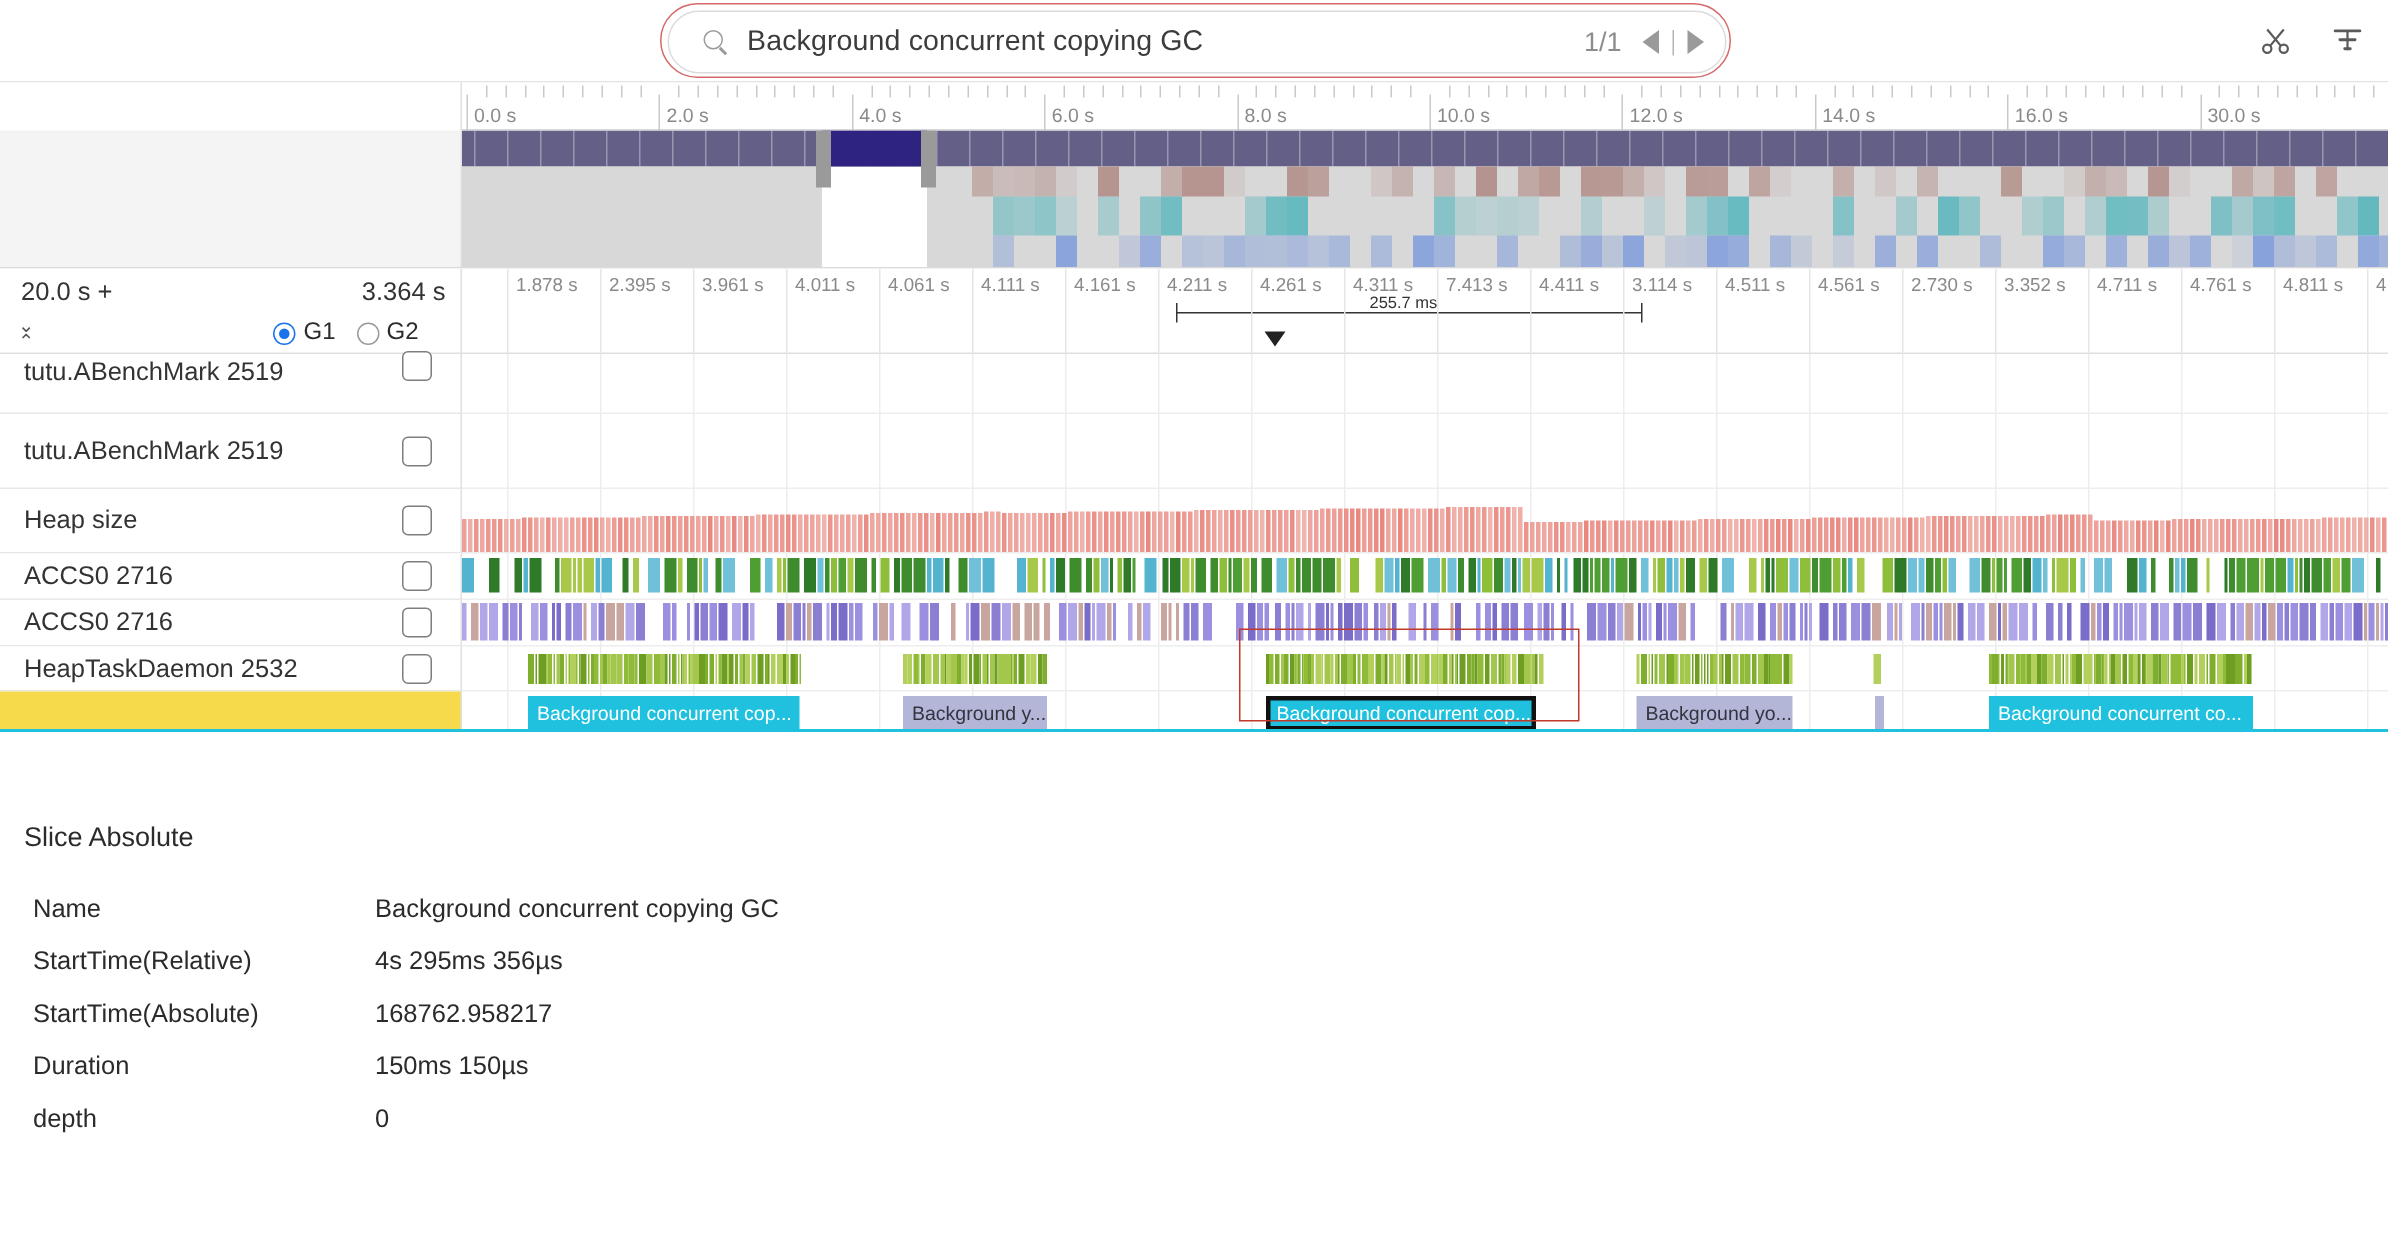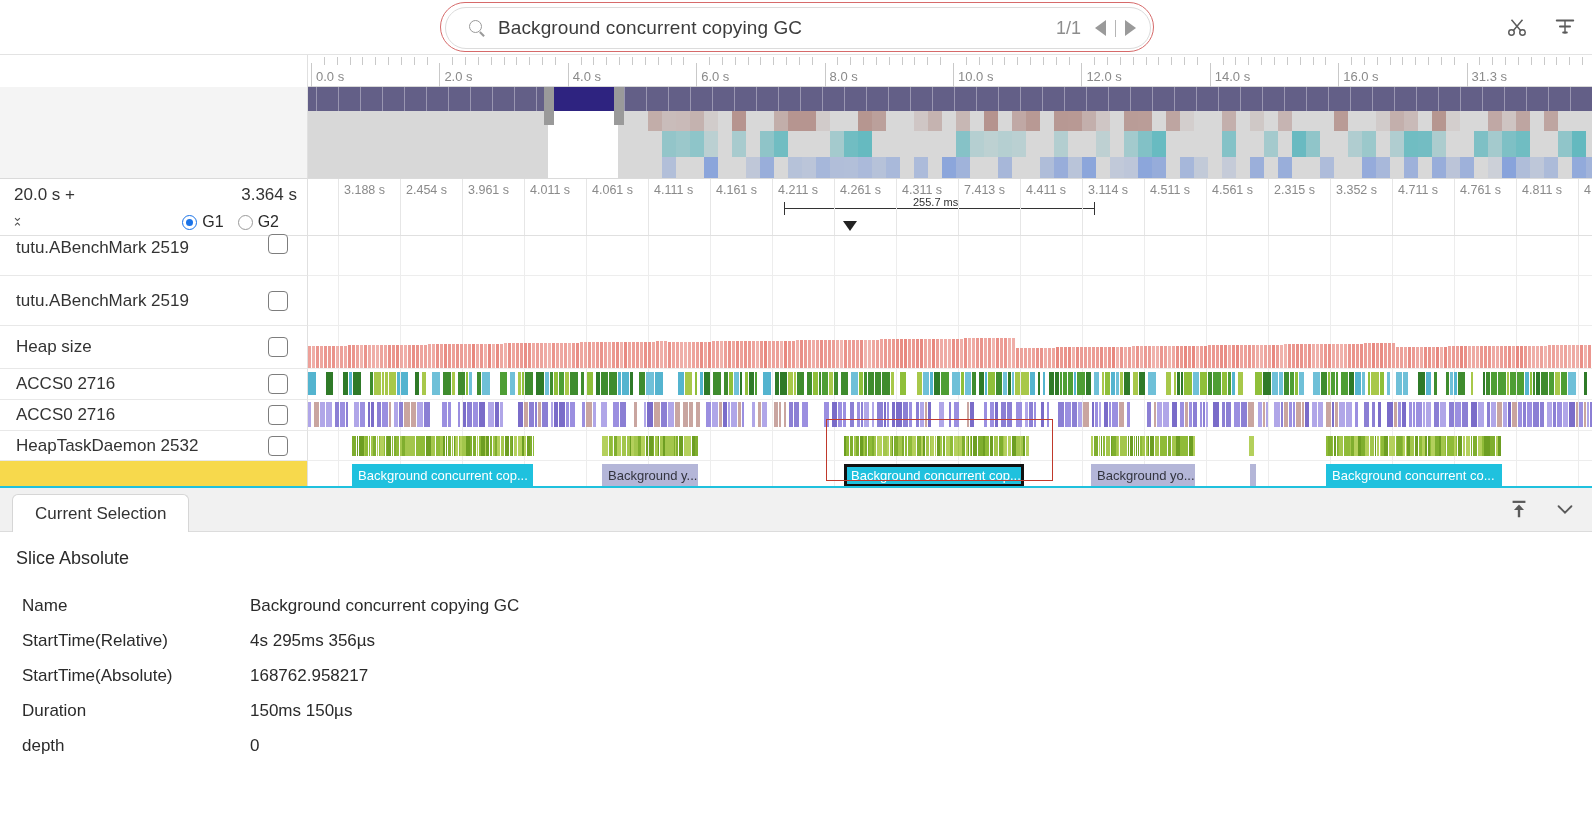--- a/index.html
+++ b/index.html
@@ -294,21 +294,21 @@
       <div class="minor-tick" style="left: 1043.04px;"></div>
       <div class="minor-tick" style="left: 1055.88px;"></div>
       <div class="minor-tick" style="left: 1068.72px;"></div>
       <div class="minor-tick" style="left: 1081.56px;"></div>
       <div class="minor-tick" style="left: 1094.4px;"></div>
       <div class="minor-tick" style="left: 1107.24px;"></div>
       <div class="minor-tick" style="left: 1120.08px;"></div>
       <div class="minor-tick" style="left: 1132.92px;"></div>
       <div class="minor-tick" style="left: 1145.76px;"></div>
       <div class="major-tick" style="left: 1158.6px;"></div>
-      <div class="tick-label" style="left: 1158.6px;">31.3 s</div>
+      <div class="tick-label" style="left: 1158.6px;">30.0 s</div>
       <div class="minor-tick" style="left: 1171.44px;"></div>
       <div class="minor-tick" style="left: 1184.28px;"></div>
       <div class="minor-tick" style="left: 1197.12px;"></div>
       <div class="minor-tick" style="left: 1209.96px;"></div>
       <div class="minor-tick" style="left: 1222.8px;"></div>
       <div class="minor-tick" style="left: 1235.64px;"></div>
       <div class="minor-tick" style="left: 1248.48px;"></div>
       <div class="minor-tick" style="left: 1261.32px;"></div>
       <div class="minor-tick" style="left: 1274.16px;"></div>
     </div>
@@ -521,23 +521,23 @@
       </span>
     </div>
   </div>
   <div class="ruler2">
     <div class="measure-cap" style="left:476px;"></div>
     <div class="measure-line" style="left:476px; width:310px;"></div>
     <div class="measure-cap" style="left:786px;"></div>
     <div class="measure-text" style="left:605px;">255.7 ms</div>
     <div class="cursor-marker" style="left:535px;"></div>
   <div class="ms-sep" style="left: 30px;"></div>
-      <div class="ms-label" style="left: 36px;">3.188 s</div>
+      <div class="ms-label" style="left: 36px;">1.878 s</div>
       <div class="ms-sep" style="left: 92px;"></div>
-      <div class="ms-label" style="left: 98px;">2.454 s</div>
+      <div class="ms-label" style="left: 98px;">2.395 s</div>
       <div class="ms-sep" style="left: 154px;"></div>
       <div class="ms-label" style="left: 160px;">3.961 s</div>
       <div class="ms-sep" style="left: 216px;"></div>
       <div class="ms-label" style="left: 222px;">4.011 s</div>
       <div class="ms-sep" style="left: 278px;"></div>
       <div class="ms-label" style="left: 284px;">4.061 s</div>
       <div class="ms-sep" style="left: 340px;"></div>
       <div class="ms-label" style="left: 346px;">4.111 s</div>
       <div class="ms-sep" style="left: 402px;"></div>
       <div class="ms-label" style="left: 408px;">4.161 s</div>
@@ -551,21 +551,21 @@
       <div class="ms-label" style="left: 656px;">7.413 s</div>
       <div class="ms-sep" style="left: 712px;"></div>
       <div class="ms-label" style="left: 718px;">4.411 s</div>
       <div class="ms-sep" style="left: 774px;"></div>
       <div class="ms-label" style="left: 780px;">3.114 s</div>
       <div class="ms-sep" style="left: 836px;"></div>
       <div class="ms-label" style="left: 842px;">4.511 s</div>
       <div class="ms-sep" style="left: 898px;"></div>
       <div class="ms-label" style="left: 904px;">4.561 s</div>
       <div class="ms-sep" style="left: 960px;"></div>
-      <div class="ms-label" style="left: 966px;">2.315 s</div>
+      <div class="ms-label" style="left: 966px;">2.730 s</div>
       <div class="ms-sep" style="left: 1022px;"></div>
       <div class="ms-label" style="left: 1028px;">3.352 s</div>
       <div class="ms-sep" style="left: 1084px;"></div>
       <div class="ms-label" style="left: 1090px;">4.711 s</div>
       <div class="ms-sep" style="left: 1146px;"></div>
       <div class="ms-label" style="left: 1152px;">4.761 s</div>
       <div class="ms-sep" style="left: 1208px;"></div>
       <div class="ms-label" style="left: 1214px;">4.811 s</div>
       <div class="ms-sep" style="left: 1270px;"></div>
       <div class="ms-label" style="left: 1276px;">4.861 s</div>
@@ -1597,35 +1597,20 @@
         <div class="slice lav" style="left: 294px; width: 96px; top: 3px;">Background y...</div>
         <div class="slice cyan selected" style="left: 536px; width: 180px; top: 3px;">Background concurrent cop...</div>
         <div class="slice lav" style="left: 783px; width: 104px; top: 3px;">Background yo...</div>
         <div class="slice thin" style="left: 942px; width: 4px; top: 3px;"></div>
         <div class="slice cyan" style="left: 1018px; width: 176px; top: 3px;">Background concurrent co...</div>
       </div>
       <div class="sel-rect" style="left: 518px; top: 183px; width: 227px; height: 62px;"></div>
     </div>
 
   <div class="details">
-    <div class="tabstrip">
-      <div class="tab">
-        <span>Current Selection</span>
-      </div>
-      <div class="tab-icons">
-        <svg class="ic" viewBox="0 0 24 24">
-          <rect x="5" y="3" width="14" height="2.4" fill="#5a5a5a"></rect>
-          <path d="M12 21 L12 9" stroke="#5a5a5a" stroke-width="2.6"></path>
-          <path d="M6.5 13 L12 7.2 L17.5 13 Z" fill="#5a5a5a"></path>
-        </svg>
-        <svg class="ic" viewBox="0 0 24 24">
-          <path d="M5 9 L12 16 L19 9" stroke="#5a5a5a" stroke-width="2" fill="none" stroke-linecap="round"></path>
-        </svg>
-      </div>
-    </div>
     <div class="sd-title">Slice Absolute</div>
     <div class="sd-table">
         <div class="sd-row">
           <div class="sd-key">Name</div>
           <div class="sd-val">Background concurrent copying GC</div>
         </div>
         <div class="sd-row">
           <div class="sd-key">StartTime(Relative)</div>
           <div class="sd-val">4s 295ms 356µs</div>
         </div>

